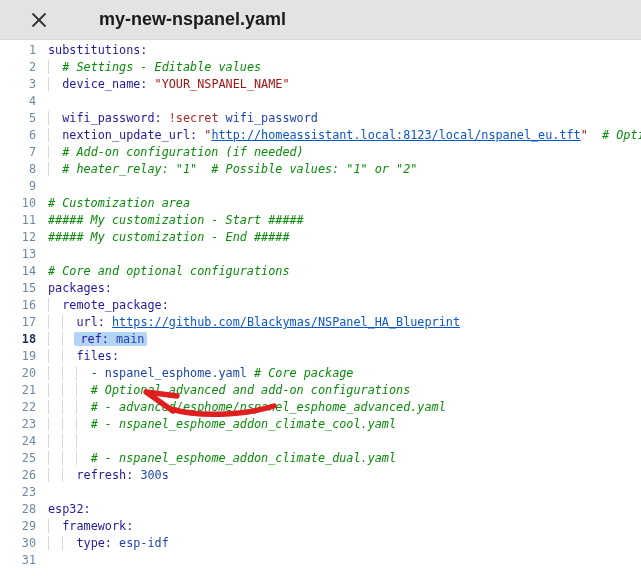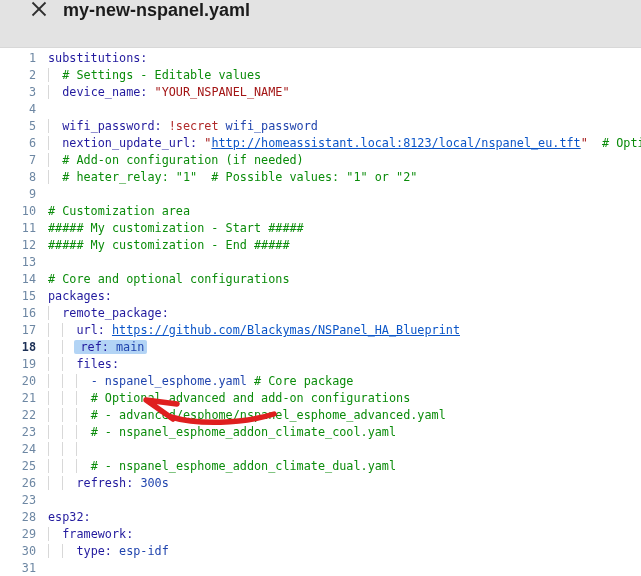--- a/index.html
+++ b/index.html
@@ -5,27 +5,28 @@
   html, body {
     margin: 0;
     padding: 0;
     width: 641px;
     height: 576px;
     overflow: hidden;
     background: #ffffff;
     font-family: "Liberation Sans", sans-serif;
   }
   .editor-header {
-    height: 48px;
+    height: 40px;
     background: #e3e3e3;
     border-bottom: 1px solid #d8d8d8;
     display: flex;
-    align-items: flex-start;
+    align-items: center;
     padding-left: 30px;
     box-sizing: border-box;
+    gap: 36px;
   }
   .close-btn {
     width: 18px;
     height: 18px;
     cursor: pointer;
     display: inline-flex;
     align-items: center;
     justify-content: center;
     flex-shrink: 0;
   }
@@ -64,21 +65,21 @@
     white-space: pre;
   }
   .ind {
     background-image: linear-gradient(to right, #d8d8d8 1px, transparent 1px);
   }
   .pl   { color: #333333; }
   .key  { color: #221a9e; }
   .val  { color: #2145ae; }
   .str  { color: #a31515; }
   .tag  { color: #b02a2a; }
-  .com  { color: #0b8c0b; }
+  .com  { color: #0b8c0b; font-style: italic; }
   .lnk  { color: #0c56c8; text-decoration: underline; }
   .sel  { background: #b3d4f5; }
   .sel-a { padding-left: 6px; margin-left: -2px; border-radius: 2px 0 0 2px; }
   .sel-b { padding-right: 3px; border-radius: 0 2px 2px 0; }
   .arrow-annotation {
     position: absolute;
     left: 130px;
     top: 344px;
     width: 170px;
     height: 42px;

